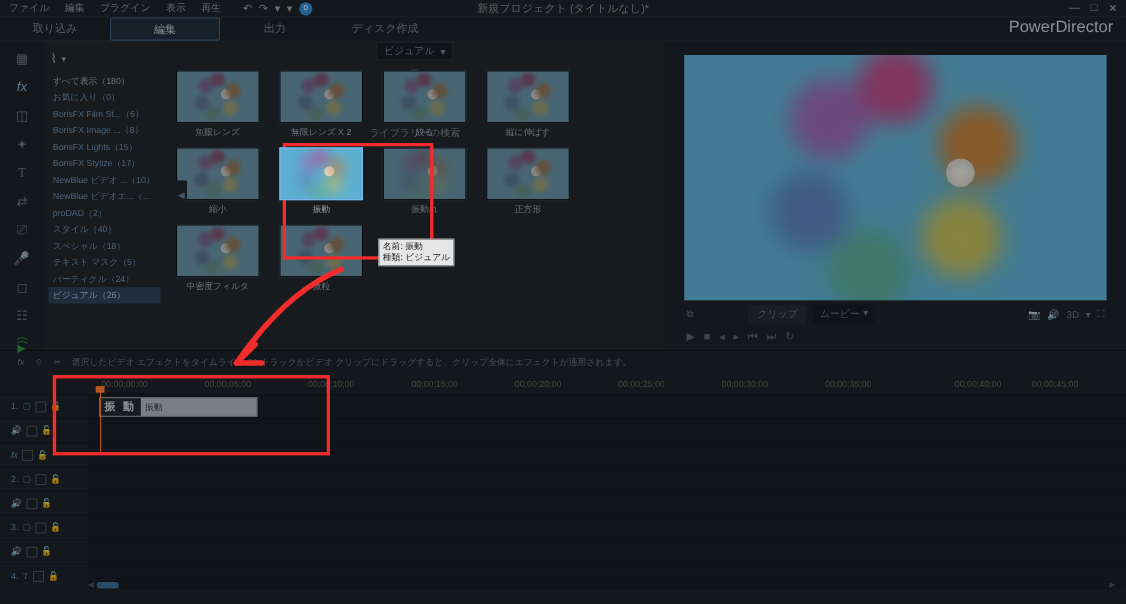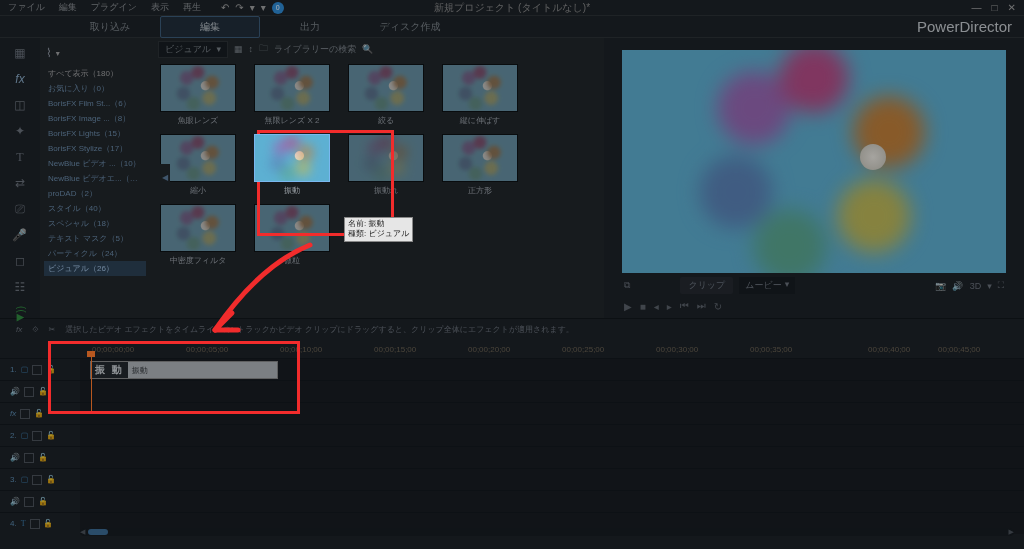--- a/index.html
+++ b/index.html
@@ -5,40 +5,40 @@
 * { margin: 0; padding: 0; box-sizing: border-box; font-family: "Meiryo", "Hiragino Sans", sans-serif; }
 body { width: 1024px; height: 549px; background: #1a1e22; color: #a0a0a0; font-size: 10px; overflow: hidden; position: relative; }
 
 .top-bar { height: 16px; display: flex; align-items: center; padding: 0 8px; background: #1a1e22; border-bottom: 1px solid #2a2e32; }
 .top-bar .menu-item { margin-right: 14px; color: #8a8e92; font-size: 9px; }
 .top-bar .icons { margin-left: 6px; display: flex; gap: 6px; align-items: center; }
 .top-bar .circle-icon { width: 12px; height: 12px; border-radius: 50%; background: #2d8bd6; display: flex; align-items: center; justify-content: center; font-size: 7px; color: #fff; }
 .top-bar .title { position: absolute; left: 50%; transform: translateX(-50%); color: #888; font-size: 10px; }
 .top-bar .right { position: absolute; right: 8px; display: flex; gap: 10px; }
 
-.tab-bar { height: 22px; display: flex; align-items: center; background: #1a1e22; border-bottom: 1px solid #2a2e32; padding-left: 60px; position: relative; }
+.tab-bar { height: 22px; display: flex; background: #1a1e22; border-bottom: 1px solid #2a2e32; position: relative; }
 .tab-bar .tab { width: 100px; text-align: center; font-size: 10px; color: #7a8086; padding: 3px 0; }
 .tab-bar .tab.active { color: #bcc3c8; border: 1px solid #3a5a78; border-radius: 2px; background: #1e2a36; }
 .brand { position: absolute; right: 12px; font-size: 15px; font-weight: 300; color: #c8ccd0; }
 
 .main-row { display: flex; height: 280px; }
 
 .left-rail { width: 40px; background: #1a1e22; padding-top: 8px; display: flex; flex-direction: column; align-items: center; gap: 12px; }
 .left-rail .rail-icon { width: 14px; height: 14px; color: #6a707a; font-size: 12px; display: flex; align-items: center; justify-content: center; }
 .left-rail .speaker { color: #2e8a3c; font-size: 10px; writing-mode: vertical-rl; transform: rotate(180deg); }
 
 .category-panel { width: 110px; background: #1e2226; padding: 8px 4px; }
 .cat-head { display: flex; align-items: center; gap: 4px; margin-bottom: 6px; padding-left: 2px; }
 .cat-head .brush { font-size: 12px; color: #8a909a; }
 .cat-item { font-size: 8px; padding: 2px 4px; color: #6a8aa8; white-space: nowrap; overflow: hidden; text-overflow: ellipsis; }
 .cat-item.first { color: #a0a0a0; }
 .cat-item.sel { background: #2a3e52; color: #a0c0e0; }
 
 .library { flex: 1; background: #1e2226; position: relative; }
-.lib-toolbar { height: 22px; display: flex; align-items: center; gap: 6px; padding: 0 8px; font-size: 9px; color: #7a8086; }
+.lib-toolbar { height: 22px; display: flex; align-items: center; gap: 6px; padding: 0 8px; font-size: 9px; color: #7a8086; flex-direction: column; }
 .lib-toolbar .dd { background: #14181c; border: 1px solid #2a2e32; padding: 1px 6px; min-width: 70px; display: flex; align-items: center; justify-content: space-between; }
 .thumbs-grid { display: flex; flex-wrap: wrap; gap: 8px 14px; padding: 4px 8px; }
 .thumb-item { display: flex; flex-direction: column; align-items: center; width: 80px; }
 .thumb-item .img { width: 76px; height: 48px; background: radial-gradient(circle at 60% 45%, #eae6de 8%, transparent 10%), #5db0d2; border: 1px solid #0a0e12; position: relative; overflow: hidden; }
 .thumb-item .img::before { content: ""; position: absolute; left: 50%; top: 50%; width: 56px; height: 56px; transform: translate(-50%, -50%); background:
   radial-gradient(circle at 50% 22%, #b84a86 0 12%, transparent 13%),
   radial-gradient(circle at 75% 40%, #c47f36 0 12%, transparent 13%),
   radial-gradient(circle at 70% 68%, #c1ba56 0 12%, transparent 13%),
   radial-gradient(circle at 42% 78%, #5aa890 0 12%, transparent 13%),
   radial-gradient(circle at 24% 60%, #5a82b8 0 12%, transparent 13%),
@@ -285,21 +285,21 @@
   </div>
 
   <div class="track">
     <div class="track-head">
         <span class="num">1.</span>
         <span class="sq">▢</span>
         <span class="chk"></span>
         <span class="lock">🔓</span>
       </div>
     <div class="track-body">
-      <div class="clip" style="width:188px;">
+      <div class="clip" style="width:144px;">
         <span class="clip-lbl">振 動</span>
         <span class="clip-ext">振動</span>
       </div>
     </div>
   </div>
   <div class="track">
     <div class="track-head">
         <span class="sq" style="color:#3a7aaa;">🔊</span>
         <span class="chk"></span>
         <span class="lock">🔓</span>

